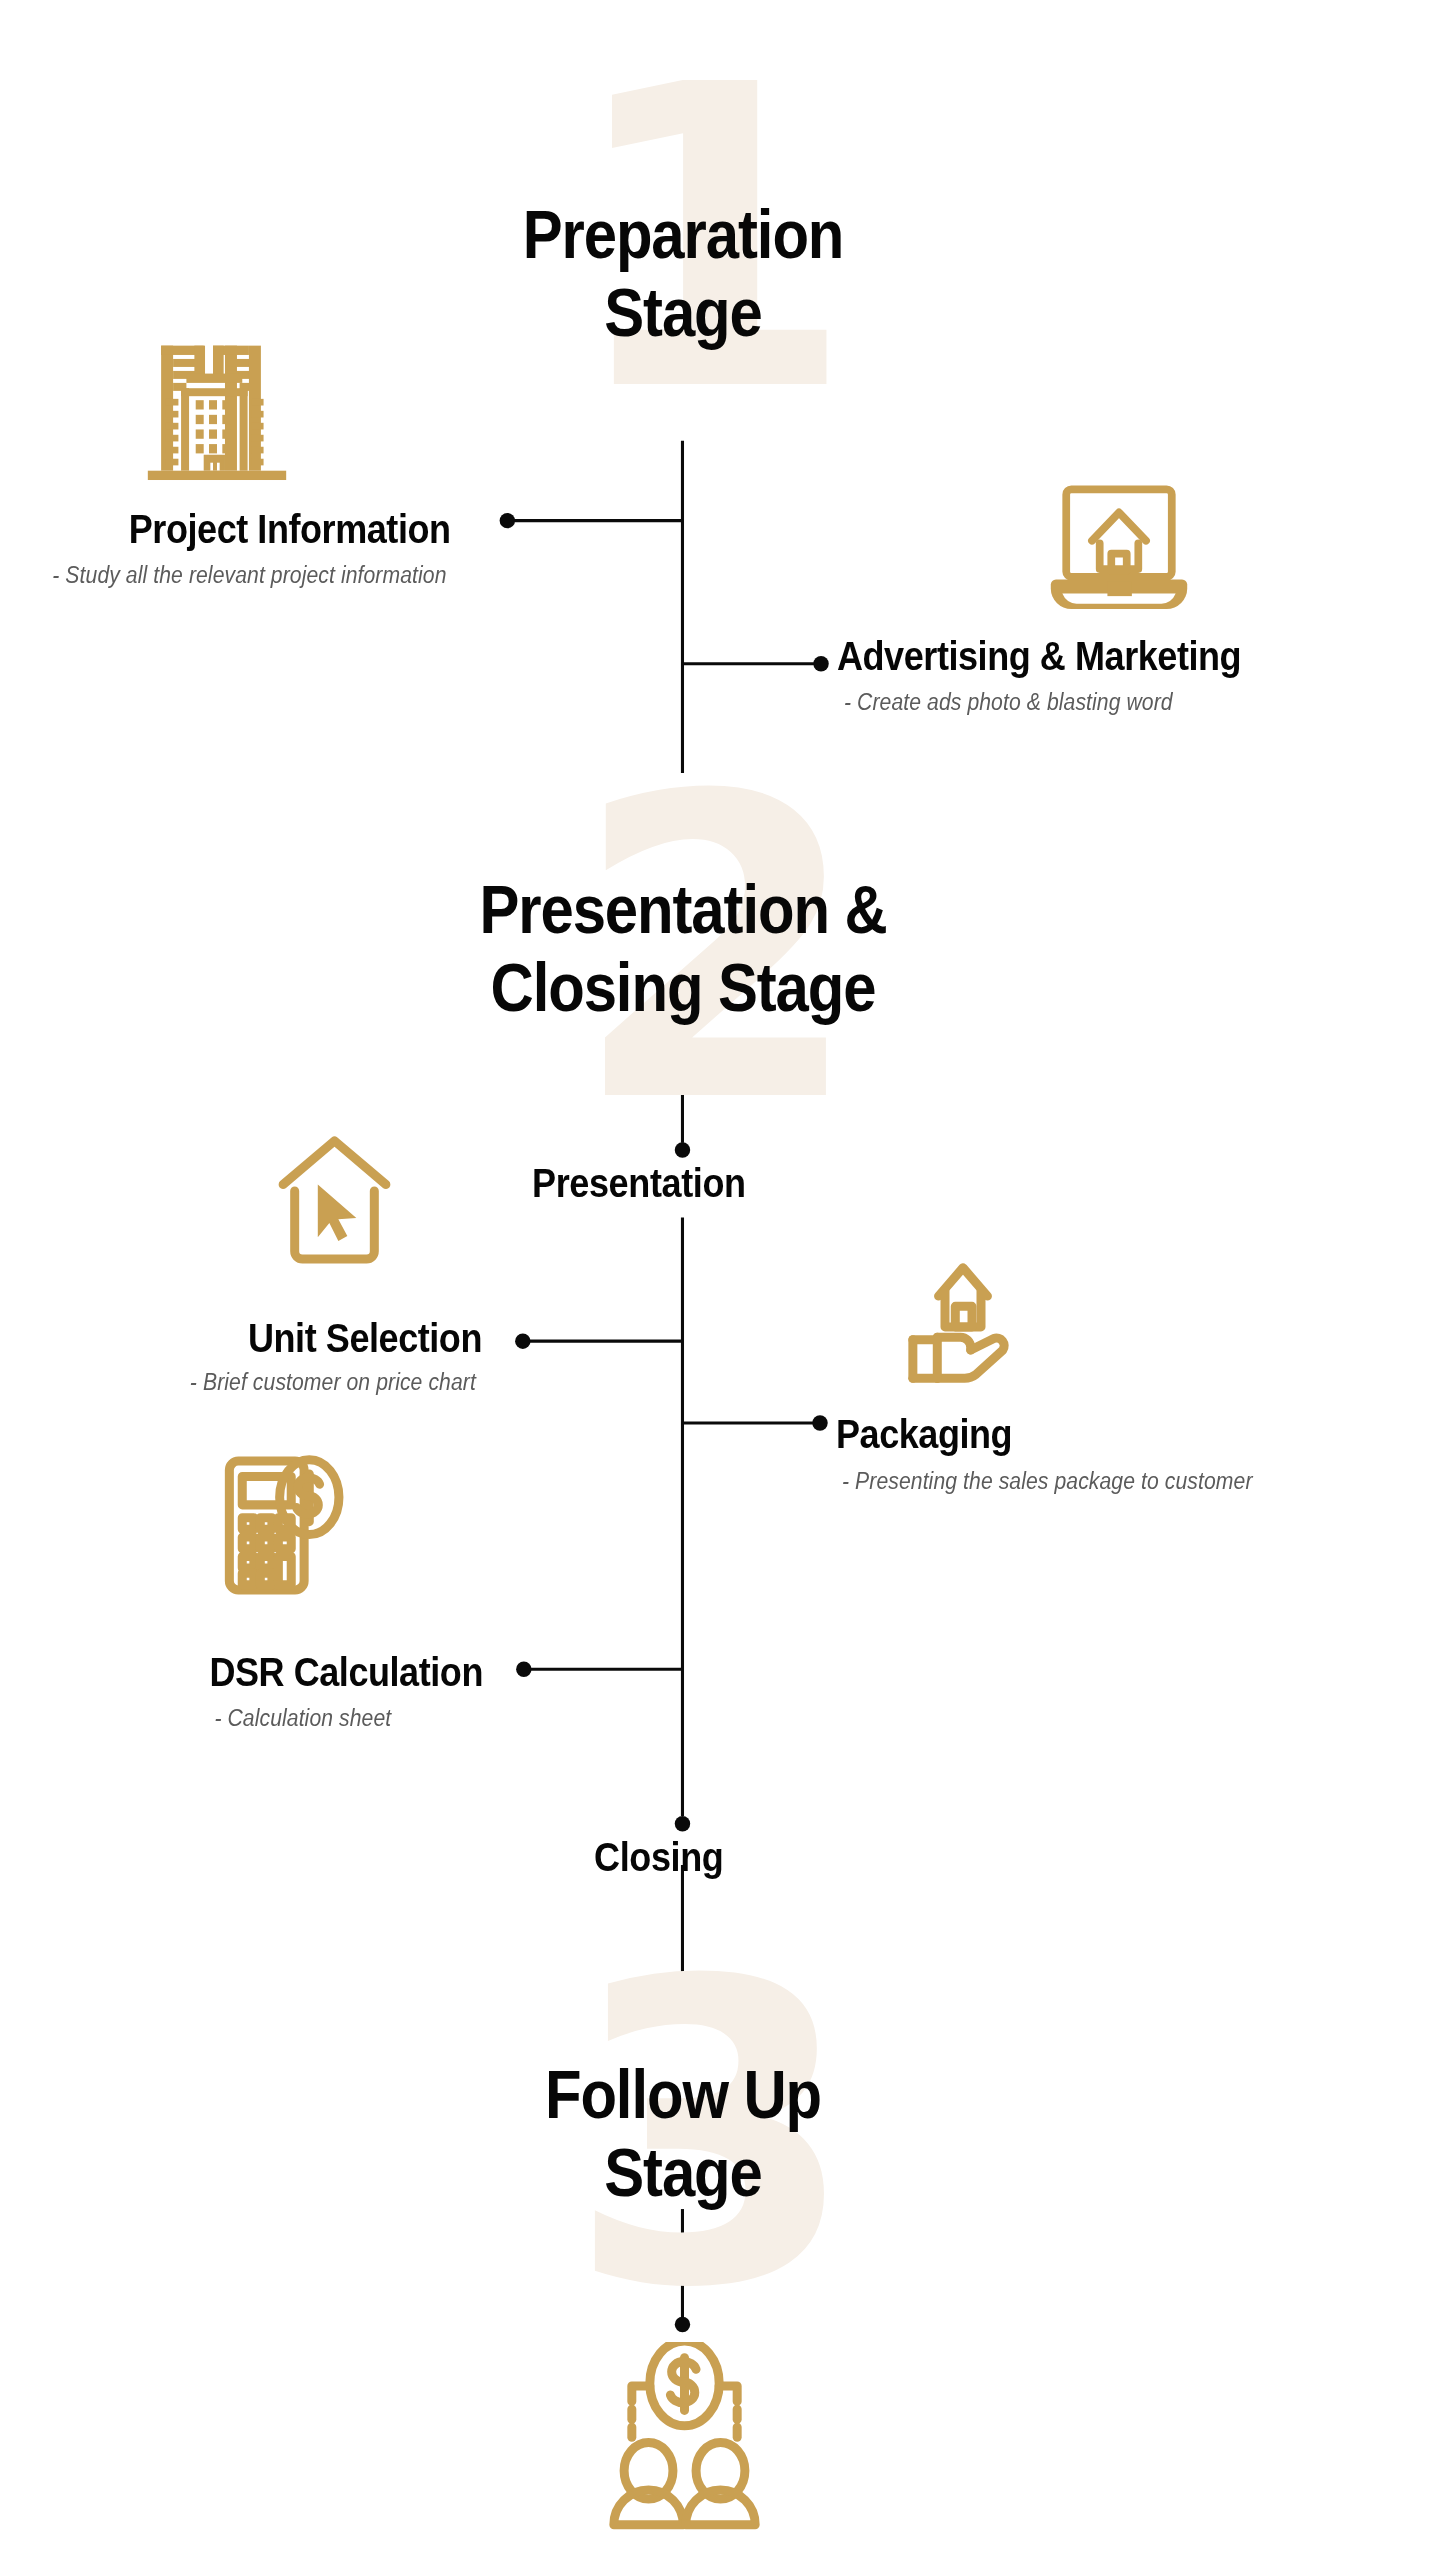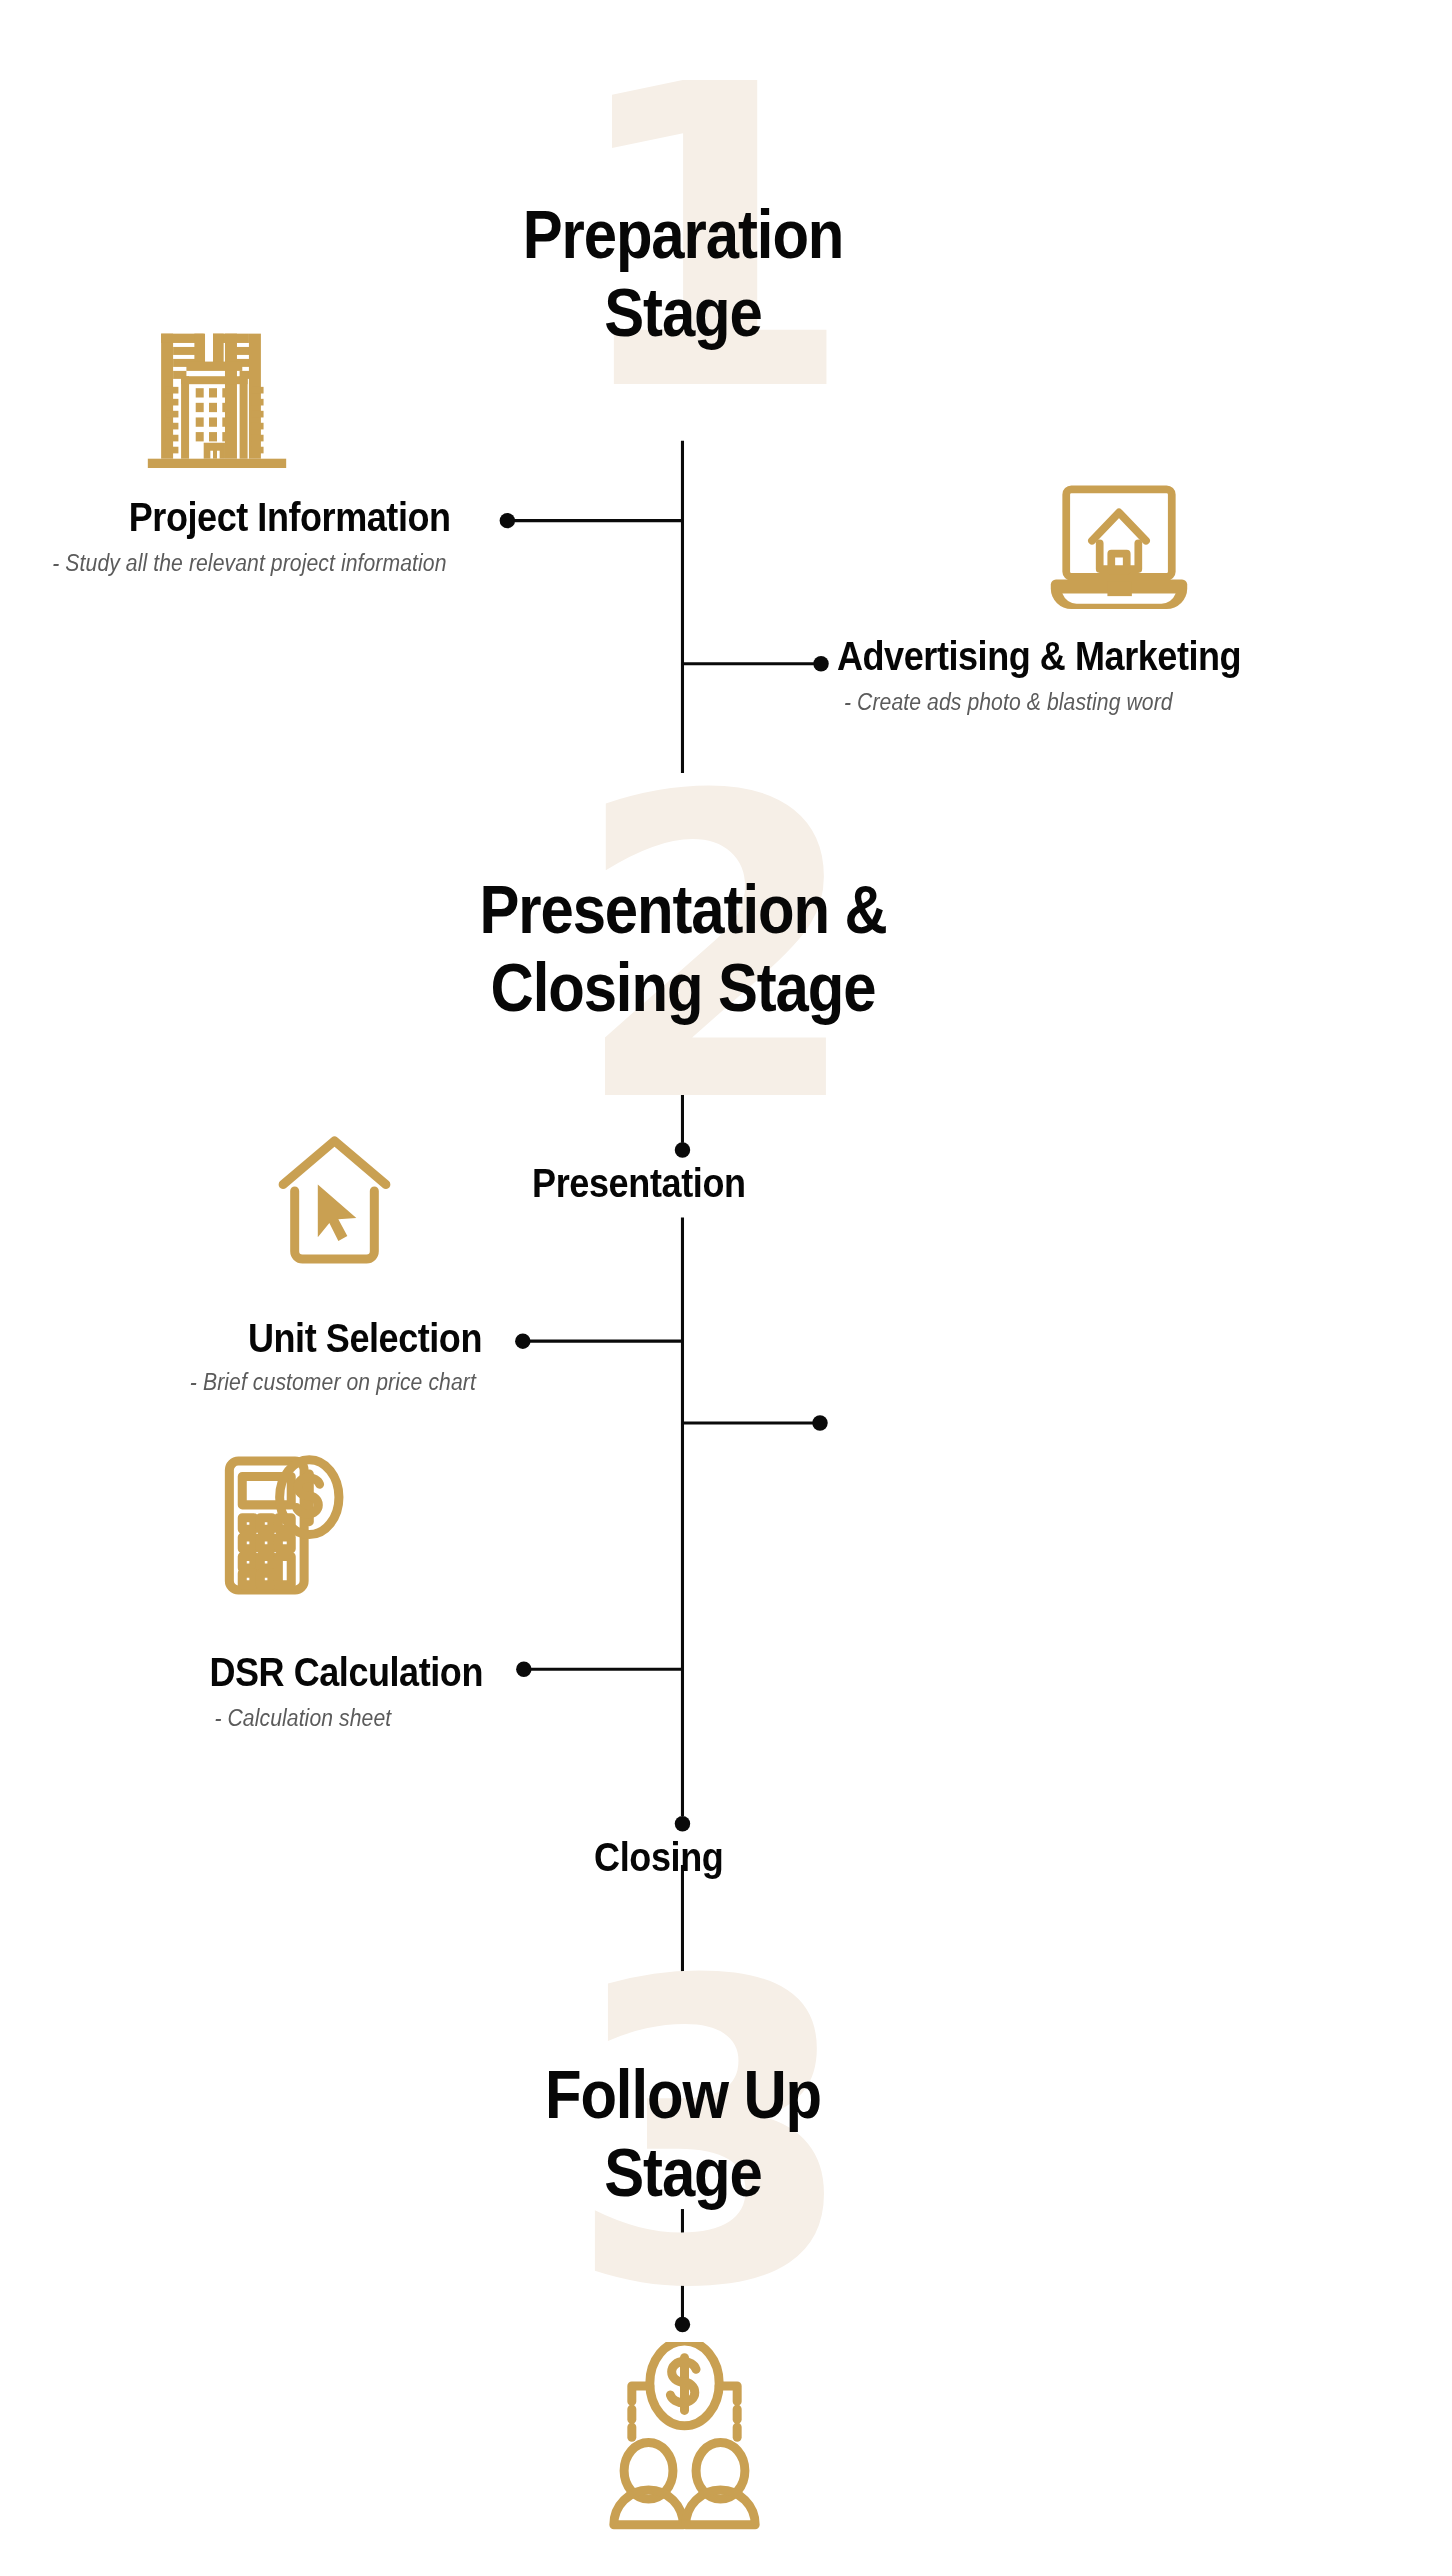--- a/index.html
+++ b/index.html
@@ -144,21 +144,21 @@
 
   <div class="stage-head" style="left:290px; top:2056px; width:786px; font-size:68px;">
     <div>Follow Up</div>
     <div>Stage</div>
   </div>
 
   <div class="spine-label" style="left:532px; top:1161px; font-size:40px;">Presentation</div>
 
   <div class="spine-label" style="left:594px; top:1835px; font-size:40px;">Closing</div>
 
-  <div class="node" style="left:0px; top:305px; width:510px; height:289px;padding-left:16px;">
+  <div class="node" style="left:0px; top:317px; width:510px; height:289px;padding-left:16px;">
 
     <div class="icon-wrap" style="left:137px; top:18px; width:160px; height:149px;">
       <svg viewBox="0 0 120 112" width="160" height="149" xmlns="http://www.w3.org/2000/svg">
         <g fill="#C9A052">
 
           <rect x="18" y="8" width="9" height="94"></rect>
           <rect x="18" y="8" width="32" height="7"></rect>
           <rect x="43" y="8" width="8" height="22"></rect>
           <rect x="27" y="18" width="18" height="6"></rect>
           <rect x="27" y="27" width="18" height="6"></rect>
@@ -266,20 +266,45 @@
           <path d="M45 44 L45 85 L54 74 L61 88 L68 84 L61 71 L75 70 Z"></path>
         </g>
       </svg>
     </div>
 
     <div class="n-title anchor-right" style="right:44px; top:190px; font-size:40px;">Unit Selection</div>
 
     <div class="n-desc anchor-right" style="right:50px; top:243px; font-size:23px;">- Brief customer on price chart</div>
   </div>
 
+  <div class="node" style="left:819px; top:1247px; width:633px; height:289px;">
+
+    <div class="icon-wrap" style="left:72px; top:5.2px; width:180px; height:155px;">
+      <svg viewBox="0 0 140 120" width="180" height="155" xmlns="http://www.w3.org/2000/svg">
+        <g fill="none" stroke="#C9A052" stroke-width="7" stroke-linejoin="round" stroke-linecap="round">
+
+          <polyline points="37,34 56,12 75,34"></polyline>
+          <path d="M42 30 V58 H70 V30"></path>
+          <rect x="50" y="42" width="13" height="16"></rect>
+
+          <path d="M36 66 h18 a8 8 0 0 1 8 8 v2"></path>
+          <path d="M62 76 l18 -9 a6 6 0 0 1 7 9 L66 95 a14 14 0 0 1 -9 3 H36"></path>
+          <path d="M36 66 V98"></path>
+
+          <path d="M17 68 h19"></path>
+          <path d="M17 98 h19"></path>
+          <path d="M17 68 V98"></path>
+        </g>
+      </svg>
+    </div>
+
+    <div class="n-title anchor-left" style="left:16.5px; top:167px; font-size:40px;">Packaging</div>
+
+    <div class="n-desc anchor-left" style="left:23px; top:223px; font-size:23px;">- Presenting the sales package to customer</div>
+  </div>
 
   <div class="node" style="left:0px; top:1443px; width:526px; height:309px;text-align:center;">
 
     <div class="icon-wrap" style="left:206px; top:0px; width:155px; height:165px;">
       <svg viewBox="0 0 120 128" width="155" height="165" xmlns="http://www.w3.org/2000/svg">
         <g fill="none" stroke="#C9A052" stroke-width="7" stroke-linejoin="round" stroke-linecap="round">
 
           <rect x="18" y="14" width="58" height="100" rx="7"></rect>
 
           <rect x="28" y="26" width="38" height="22"></rect>

